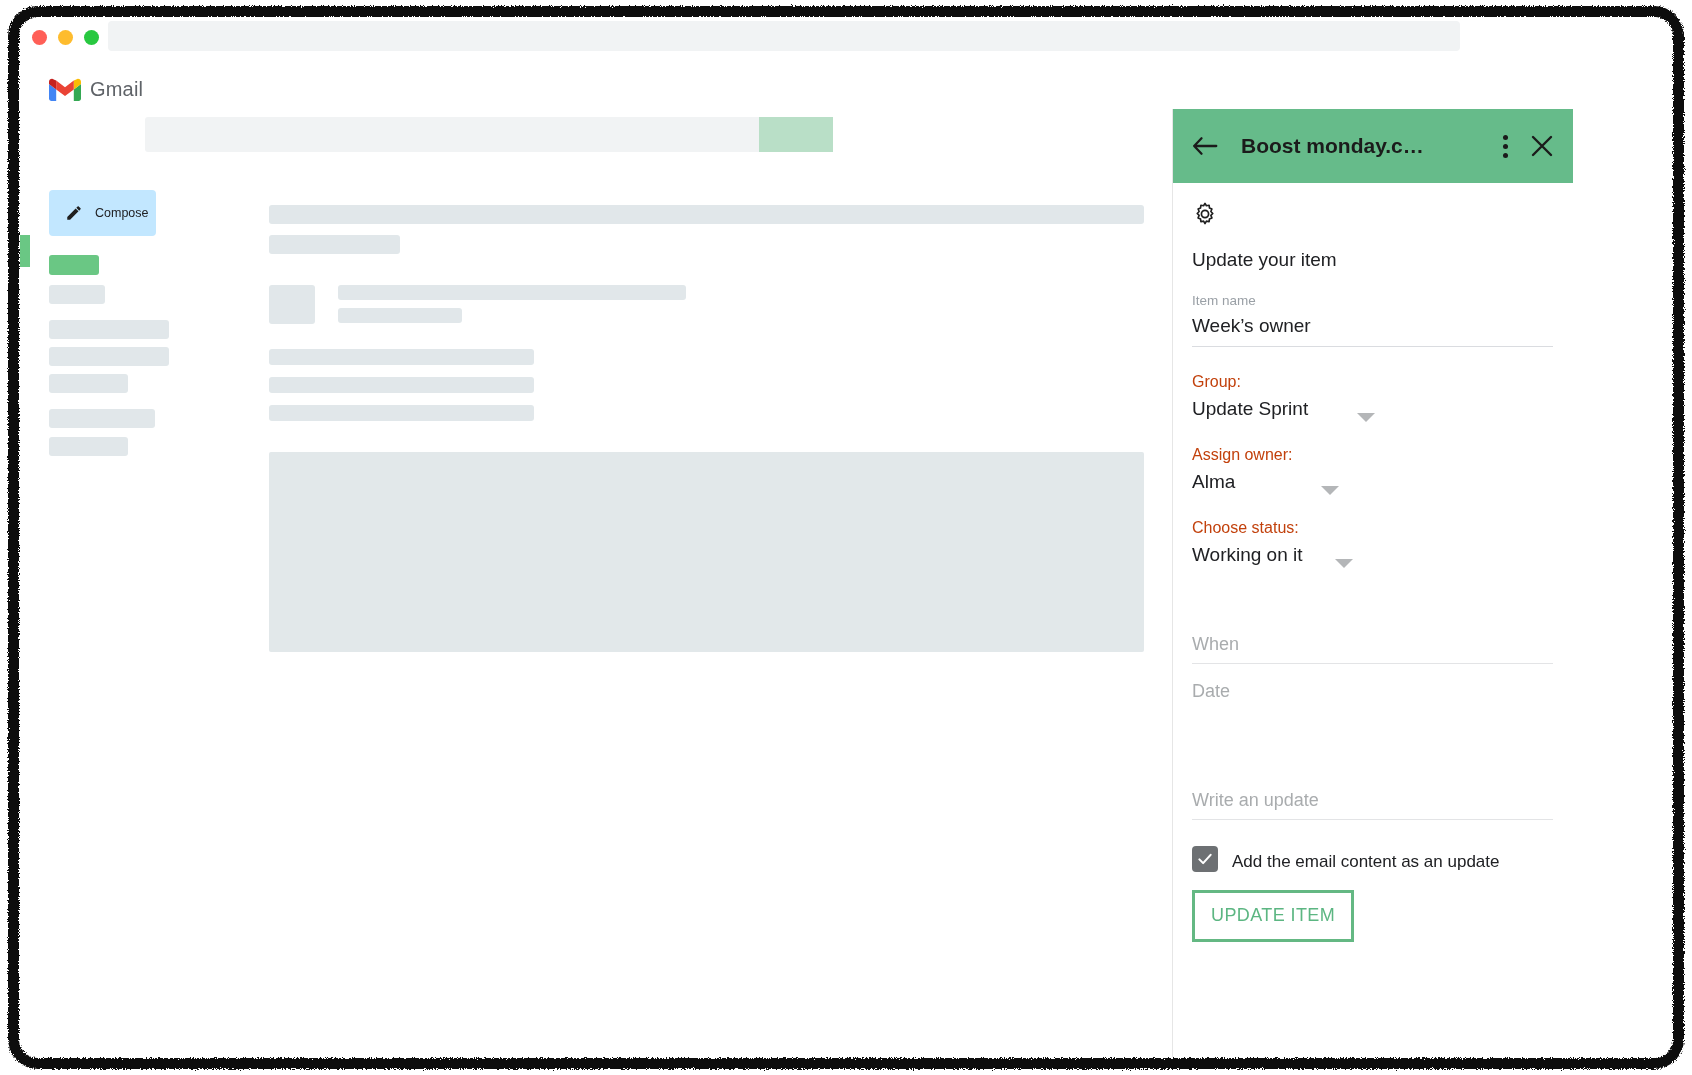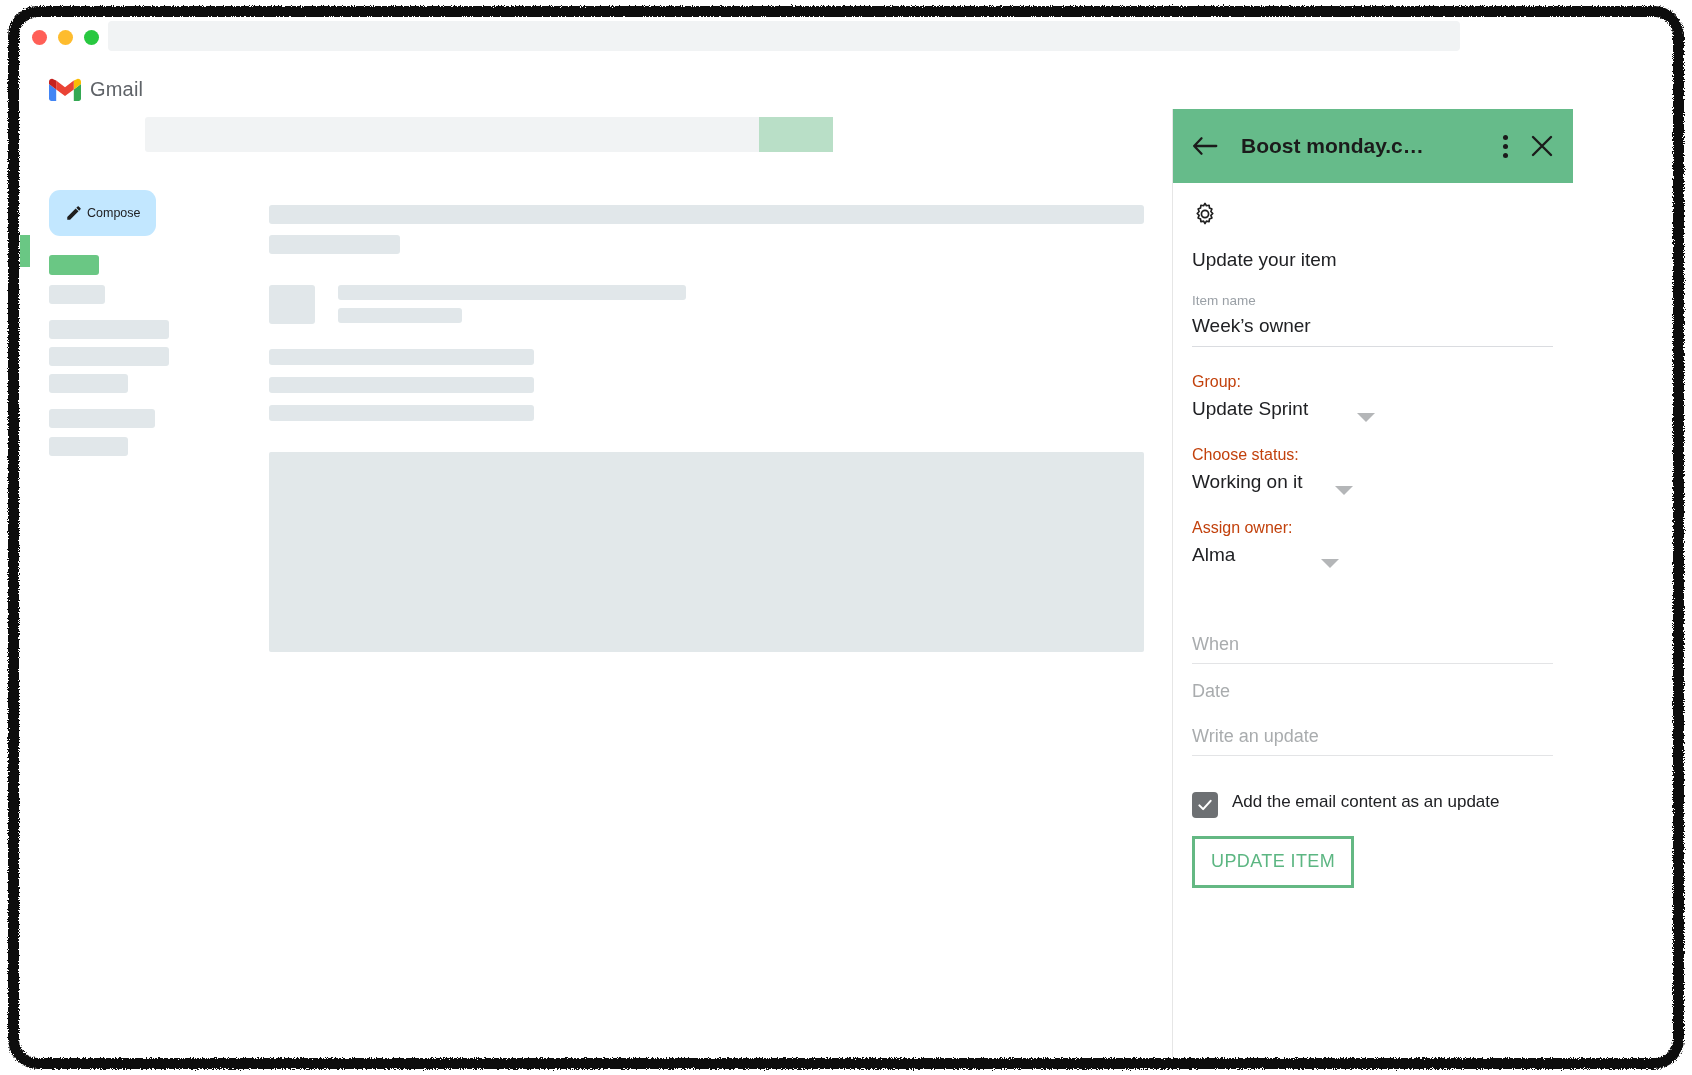--- a/index.html
+++ b/index.html
@@ -102,22 +102,22 @@
   }
 
   
   .sidebar { position: absolute; left: 0; top: 110px; width: 228px; height: 930px; }
 
   .compose-btn {
     position: absolute;
     left: 29px; top: 63px;
     width: 107px; height: 46px;
     background: #c2e7ff;
-    border-radius: 11px;
-    display: flex; align-items: center; gap: 4px;
+    border-radius: 4px;
+    display: flex; align-items: center; gap: 12px;
     padding-left: 16px;
     cursor: pointer;
   }
   .compose-btn .pencil { width: 18px; height: 18px; display: block; }
   .compose-btn .lbl { font-size: 12.5px; color: #202124; }
 
   .ph { position: absolute; background: #e1e7ea; border-radius: 3px; }
   .ph.green { background: #6ac784; }
 
   
@@ -194,22 +194,22 @@
     border-right: 9px solid transparent;
     border-top: 9px solid #b4b6b8;
     cursor: pointer;
   }
 
   .ph-field { position: relative; }
   .ph-field .ptext { font-size: 18px; color: #a9acae; }
   .ph-field .uline { margin-top: 8px; height: 1px; background: #e3e4e6; }
 
   .checkrow {
-    margin-top: 36px;
-    display: flex; align-items: flex-start; gap: 14px;
+    margin-top: 26px;
+    display: flex; align-items: flex-end; gap: 14px;
     cursor: pointer;
   }
   .checkbox {
     width: 26px; height: 26px;
     background: #6d7073;
     border-radius: 4px;
     display: flex; align-items: center; justify-content: center;
     flex: 0 0 auto;
   }
   .checkbox svg { width: 18px; height: 18px; display:block; }
@@ -337,45 +337,45 @@
 
         
         <div class="field" style="margin-top:26px;">
           <div class="flabel">Group:</div>
           <div class="fvalue">Update Sprint</div>
           <span class="caret" style="left:165px; top:40px;"></span>
         </div>
 
         
         <div class="field" style="margin-top:26px;">
+          <div class="flabel">Assign owner:</div>
+          <div class="fvalue">Alma</div>
+          <span class="caret" style="left:129px; top:40px;"></span>
+        </div>
+
+        
+        <div class="field" style="margin-top:26px;">
           <div class="flabel">Choose status:</div>
           <div class="fvalue">Working on it</div>
           <span class="caret" style="left:143px; top:40px;"></span>
         </div>
 
         
-        <div class="field" style="margin-top:26px;">
-          <div class="flabel">Assign owner:</div>
-          <div class="fvalue">Alma</div>
-          <span class="caret" style="left:129px; top:40px;"></span>
-        </div>
-
-        
         <div class="ph-field" style="margin-top:68px;">
           <div class="ptext">When</div>
           <div class="uline"></div>
         </div>
 
         
         <div class="ph-field" style="margin-top:17px;">
           <div class="ptext">Date</div>
         </div>
 
         
-        <div class="ph-field" style="margin-top:24px;">
+        <div class="ph-field" style="margin-top:88px;">
           <div class="ptext">Write an update</div>
           <div class="uline"></div>
         </div>
 
         
         <div class="checkrow">
           <span class="checkbox">
             <svg viewBox="0 0 24 24">
               <path d="M4.5 12.5 L9.5 17.5 L19.5 6.5" stroke="#ffffff" stroke-width="2.8" fill="none" stroke-linecap="round" stroke-linejoin="round"></path>
             </svg>

